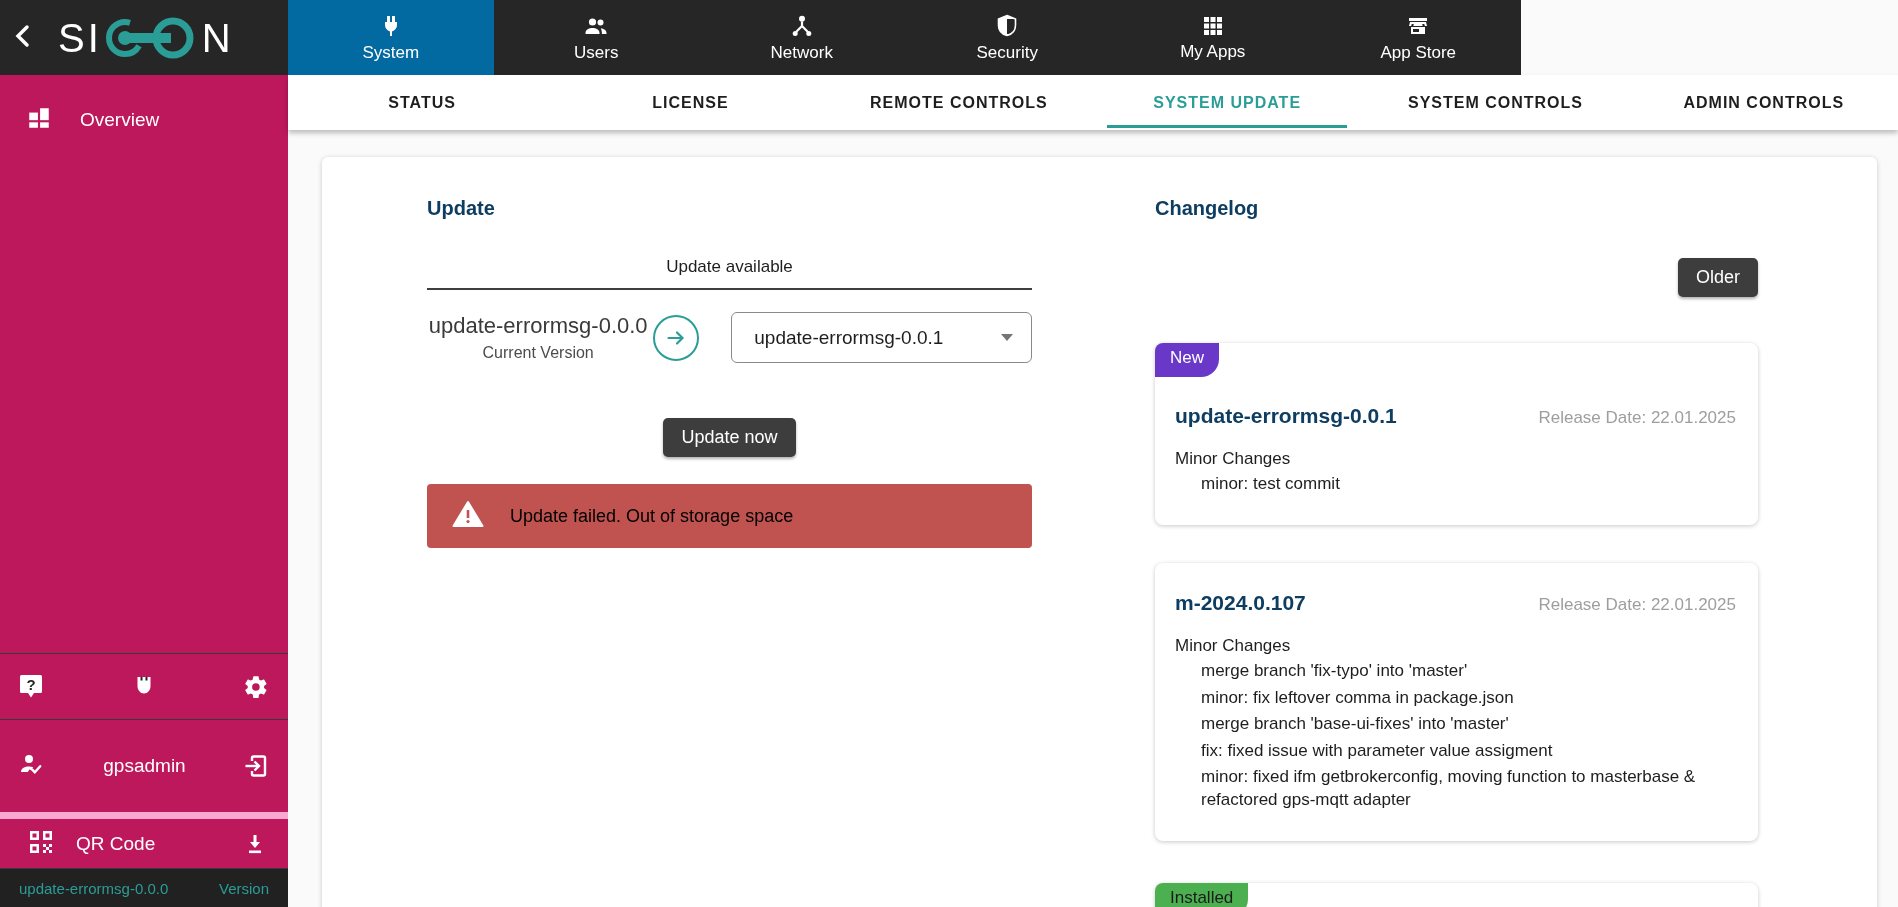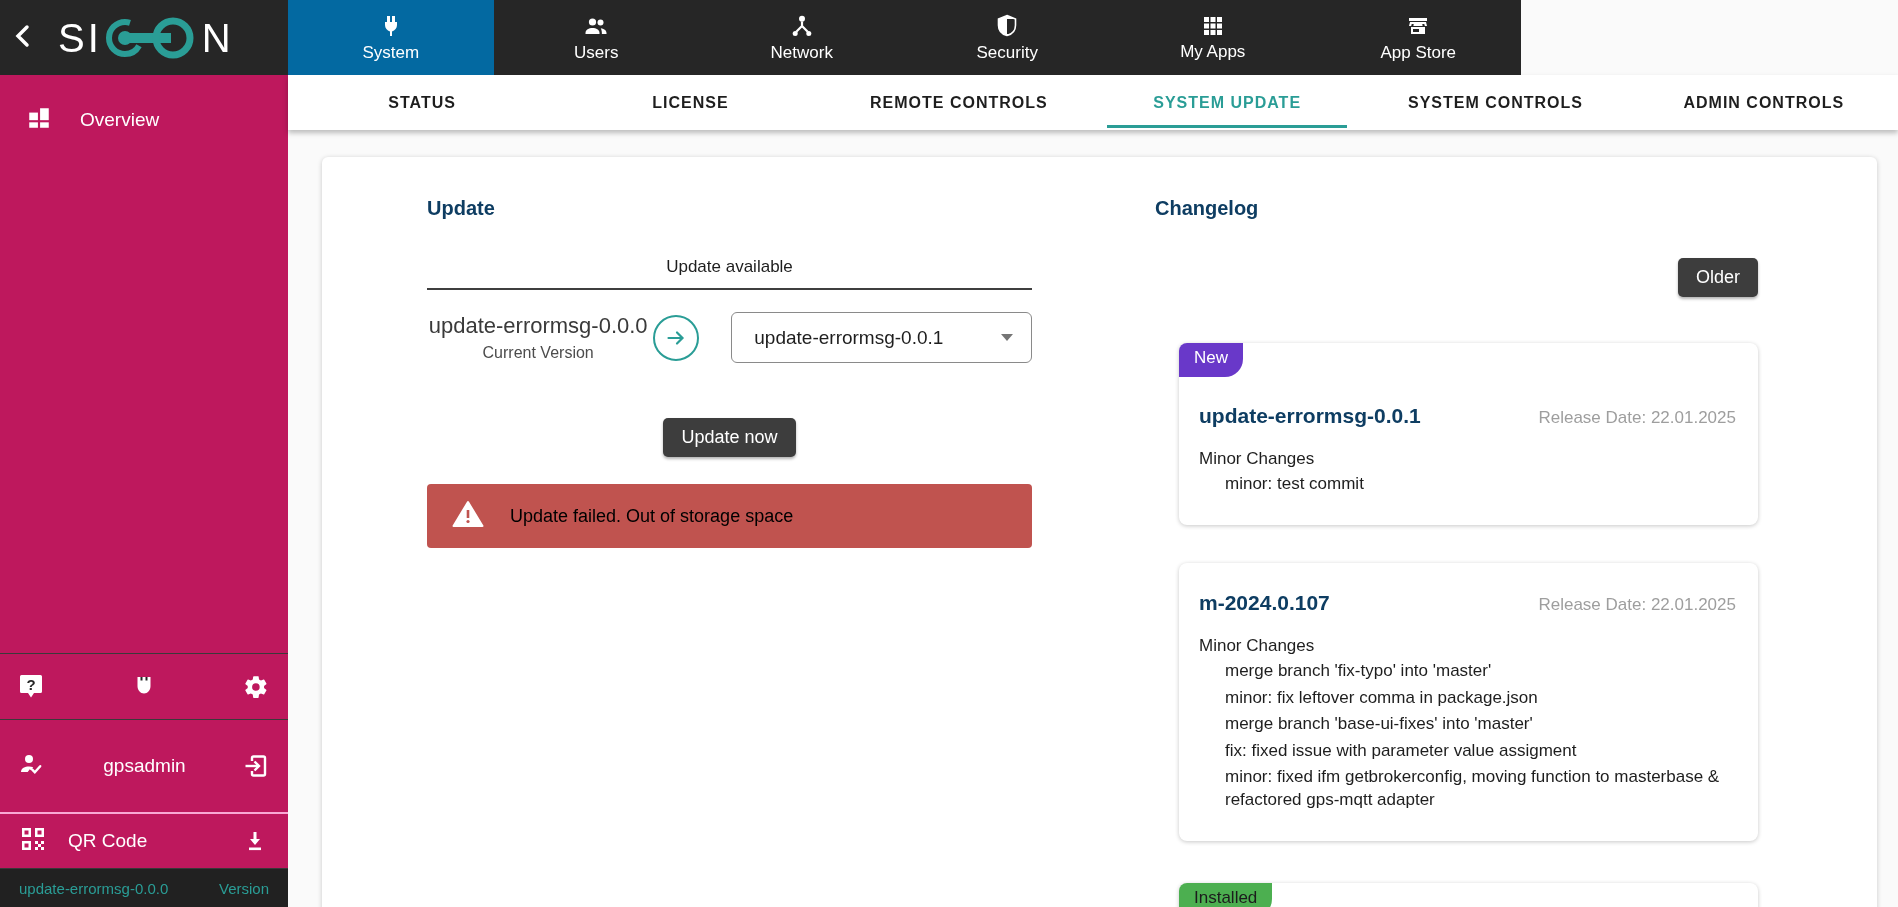--- a/index.html
+++ b/index.html
@@ -69,22 +69,22 @@
     display:flex; align-items:center; justify-content:space-between;
     padding:0 19px 0 18px;
   }
   .icons-row .icon-btn { cursor:pointer; display:flex; }
   .account-row {
     height:93px; border-top:1px solid #3a3a3a;
     display:flex; align-items:center; padding:0 19px 0 18px;
   }
   .username { flex:1; text-align:center; font-size:19px; }
   .qr-row {
-    height:56px; border-top:2px solid #f9a8d4;
-    display:flex; align-items:center; padding:0 21px 0 20px; cursor:pointer;
+    height:56px; border-top:7px solid #f9a8d4;
+    display:flex; align-items:center; padding:0 21px 0 28px; cursor:pointer;
   }
   .qr-label { font-size:19px; margin-left:22px; flex:1; }
   .version-bar {
     height:39px; background:#212121; border-top:1px solid #383838;
     display:flex; align-items:center; justify-content:space-between; padding:0 19px;
     color:#2a9d96; font-size:15px;
   }
 
   
   .main {
@@ -135,21 +135,20 @@
     display:flex; align-items:center; padding:0 25px; gap:26px;
   }
   .error-text { color:#000000; font-size:18px; }
 
   .older-wrap { margin-top:38px; text-align:right; }
 
   .changelog-card {
     position:relative; background:#fff; border-radius:8px;
     box-shadow:0 1px 4px rgba(0,0,0,0.22);
     padding:28px 22px 30px 20px;
-    margin-left:24px;
   }
   .card-1 { margin-top:46px; padding-top:61px; }
   .card-2 { margin-top:38px; }
   .card-3 { margin-top:42px; height:260px; padding-top:61px; }
   .card-badge {
     position:absolute; top:0; left:0; padding:5px 15px 9px 15px;
     font-size:17px; border-radius:8px 0 18px 0; color:#fff; background:#6938c9;
   }
   .card-badge.installed { background:#4caf50; color:#1c1c1c; }
   .card-head { display:flex; align-items:baseline; justify-content:space-between; }

